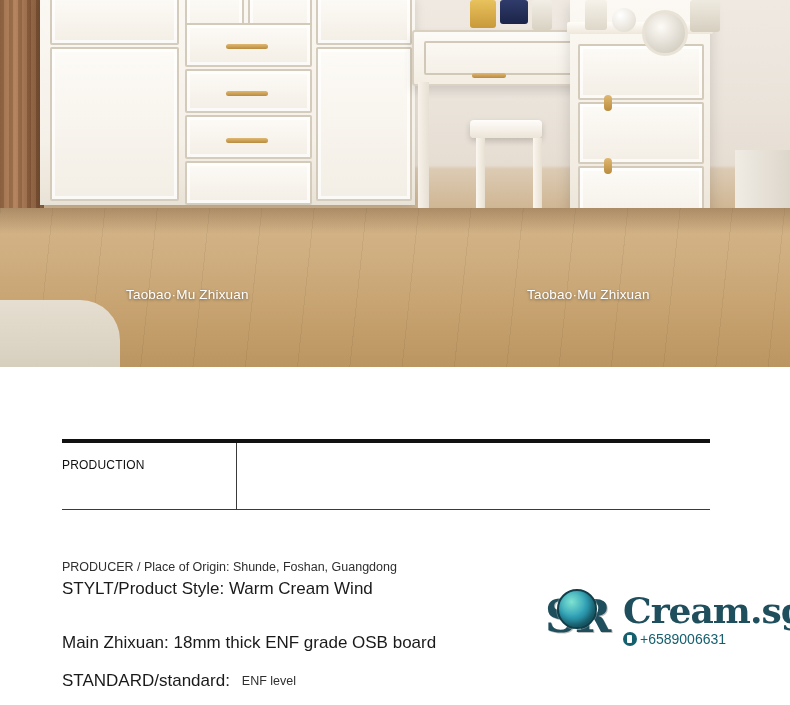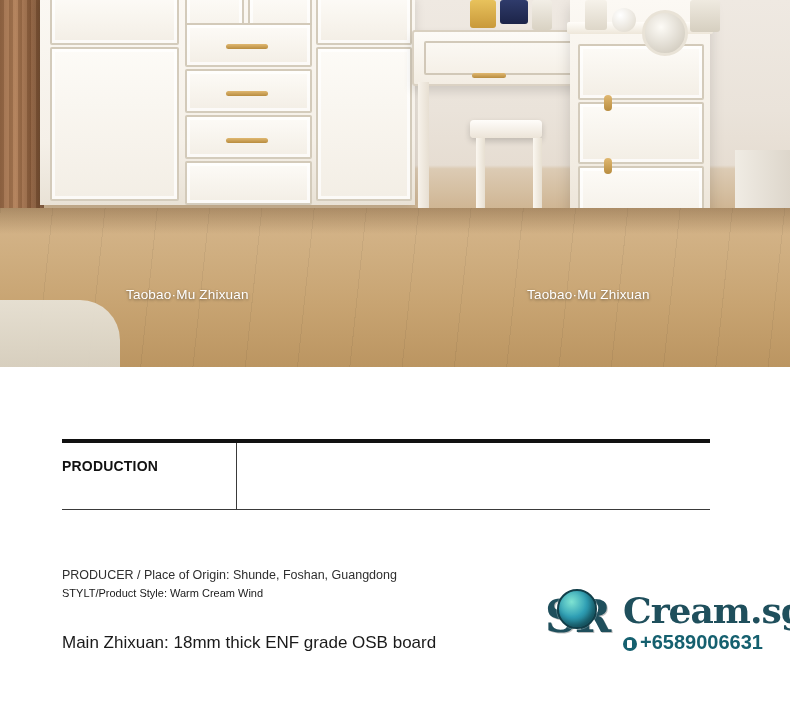--- a/index.html
+++ b/index.html
@@ -176,46 +176,45 @@
   .rule-vert {
     position: absolute;
     left: 236px; top: 76px;
     width: 1px; height: 66px;
     background: #3a3a3a;
   }
   .prod-info {
     position: absolute;
     left: 62px; top: 90px;
     width: 170px;
-    font-size: 14px;
-    font-weight: bold;
+    font-size: 12px;
+    font-weight: normal;
     color: #111;
     line-height: 1.35;
     letter-spacing: .2px;
   }
   .tagline {
     position: absolute;
     left: 236px; top: 103px;
     width: 474px;
     text-align: center;
     font-size: 12.5px;
     color: #3b3b3b;
     letter-spacing: .2px;
   }
   .line-origin {
     position: absolute;
     left: 62px; top: 193px;
     font-size: 12.5px;
     color: #2f2f2f;
-    margin-top: 8px;
   }
   .line-style {
     position: absolute;
-    left: 62px; top: 220px;
-    font-size: 11px;
+    left: 62px; top: 212px;
+    font-size: 17px;
     color: #1a1a1a;
   }
   .line-material {
     position: absolute;
     left: 62px; top: 266px;
     font-size: 17px;
     color: #1a1a1a;
   }
   .line-standard {
     position: absolute;
@@ -260,22 +259,22 @@
     left: 78px; top: 0px;
     font-family: "DejaVu Serif", serif;
     font-size: 36px;
     font-weight: bold;
     color: #1f4f5c;
     letter-spacing: -1px;
   }
   .logo-phone {
     position: absolute;
     left: 78px; top: 42px;
-    font-size: 20px;
-    font-weight: bold;
+    font-size: 14px;
+    font-weight: normal;
     color: #15606f;
     white-space: nowrap;
   }
   .logo-phone-icon {
     display: inline-block;
     width: 14px; height: 14px;
     border-radius: 50%;
     background: #15606f;
     margin-right: 3px;
     vertical-align: -2px;
@@ -361,20 +360,23 @@
   <div class="rule-bottom"></div>
 
   <div class="prod-info">
     <div>PRODUCTION</div>
   </div>
 
 
   <div class="line-origin">PRODUCER / Place of Origin: Shunde, Foshan, Guangdong</div>
   <div class="line-style">STYLT/Product Style: Warm Cream Wind</div>
   <div class="line-material">Main Zhixuan: 18mm thick ENF grade OSB board</div>
+  <div class="line-standard">
+    <span>STANDARD/standard:</span><span class="small">ENF level</span>
+  </div>
 
   <div class="logo">
     <div class="logo-sr">SR</div>
     <div class="logo-gem"></div>
     <div class="logo-silk">Cream.sg</div>
     <div class="logo-phone">
       <span class="logo-phone-icon"></span><span>+6589006631</span>
     </div>
   </div>
 </div>

